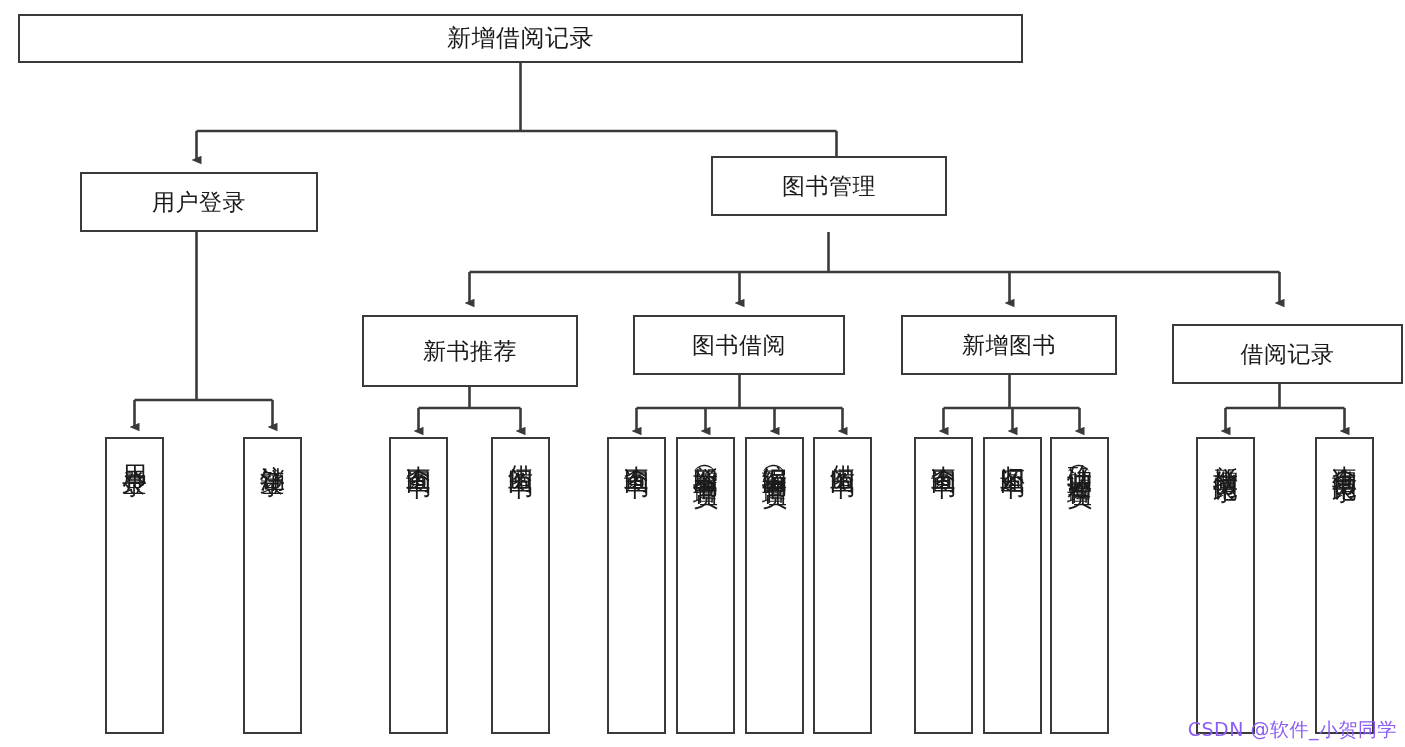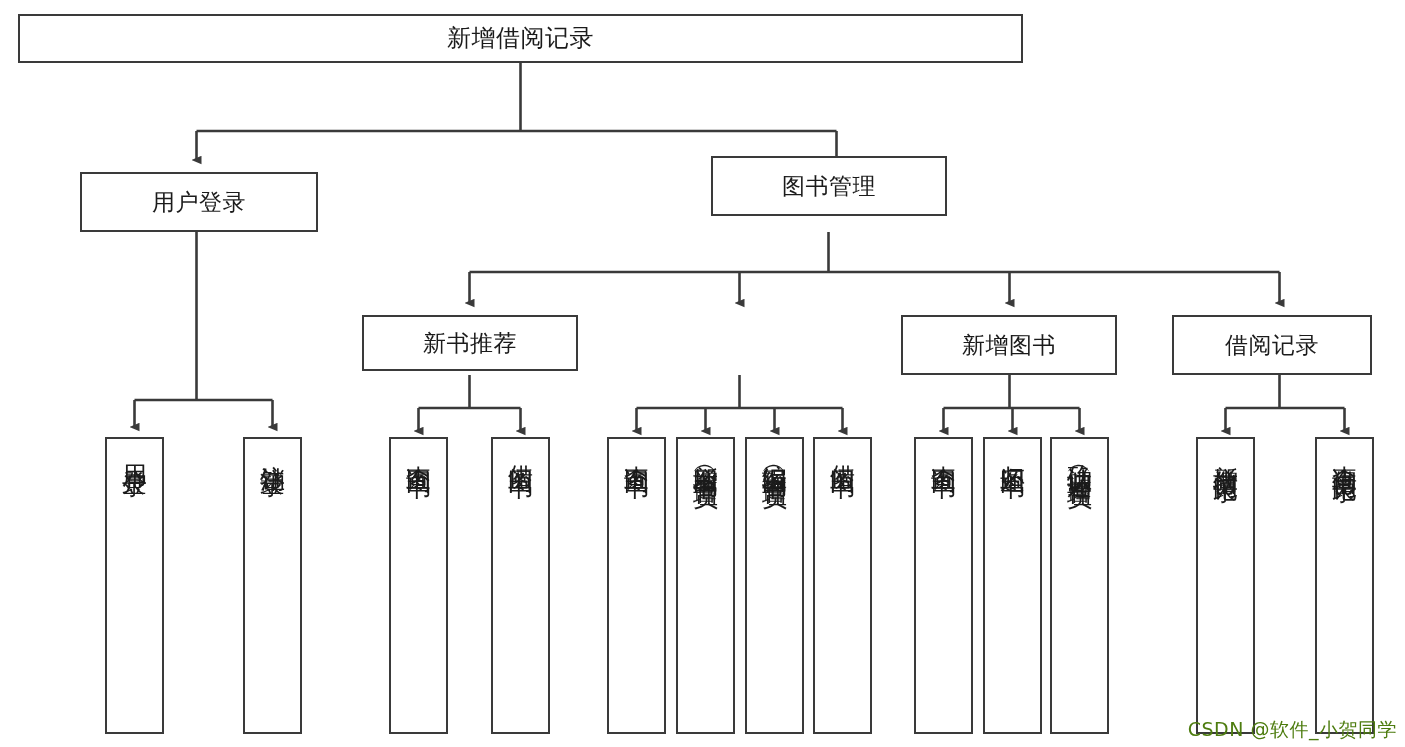--- a/index.html
+++ b/index.html
@@ -56,21 +56,21 @@
     text-orientation: upright;
     font-size: 25px;
     letter-spacing: 3px;
     line-height: 1;
   }
   .watermark {
     position: absolute;
     right: 8px;
     bottom: 4px;
     font-size: 19px;
-    color: #4d7c0f;
+    color: #8b5cf6;
     white-space: nowrap;
     letter-spacing: 0.5px;
   }
 </style>
 </head>
 <body>
 
 <div id="canvas">
 
   <svg class="edges" viewBox="0 0 1405 747" xmlns="http://www.w3.org/2000/svg">
@@ -127,27 +127,30 @@
     <span class="label">新增借阅记录</span>
   </div>
 
   <div class="node horiz" style="left:80px; top:172px; width:238px; height:60px;">
     <span class="label">用户登录</span>
   </div>
   <div class="node horiz" style="left:711px; top:156px; width:236px; height:60px;">
     <span class="label">图书管理</span>
   </div>
 
-  <div class="node horiz" style="left:362px; top:315px; width:216px; height:56px;">
+  <div class="node horiz" style="left:362px; top:315px; width:216px; height:72px;">
     <span class="label">新书推荐</span>
+  </div>
+  <div class="node horiz" style="left:633px; top:315px; width:212px; height:60px;">
+    <span class="label">图书借阅</span>
   </div>
   <div class="node horiz" style="left:901px; top:315px; width:216px; height:60px;">
     <span class="label">新增图书</span>
   </div>
-  <div class="node horiz" style="left:1172px; top:315px; width:200px; height:60px;">
+  <div class="node horiz" style="left:1172px; top:324px; width:231px; height:60px;">
     <span class="label">借阅记录</span>
   </div>
 
   <div class="node vert" style="left:105px; top:437px; width:59px; height:297px;">
     <span class="label">用户登录</span>
   </div>
   <div class="node vert" style="left:243px; top:437px; width:59px; height:297px;">
     <span class="label">注销登录</span>
   </div>
 

